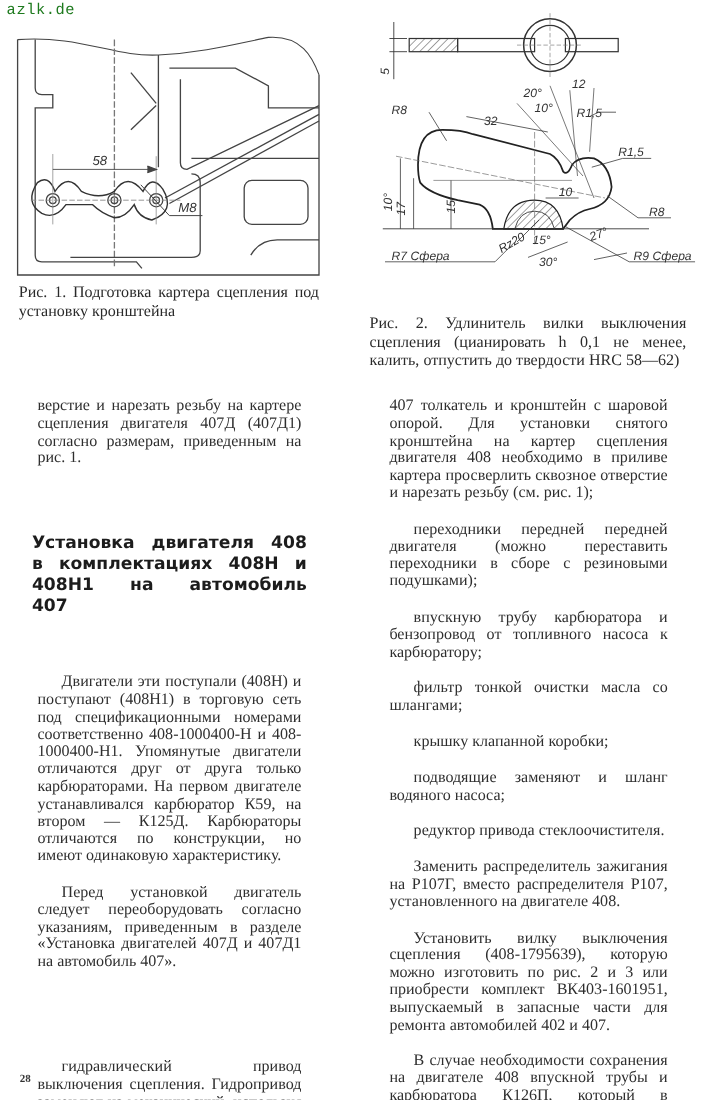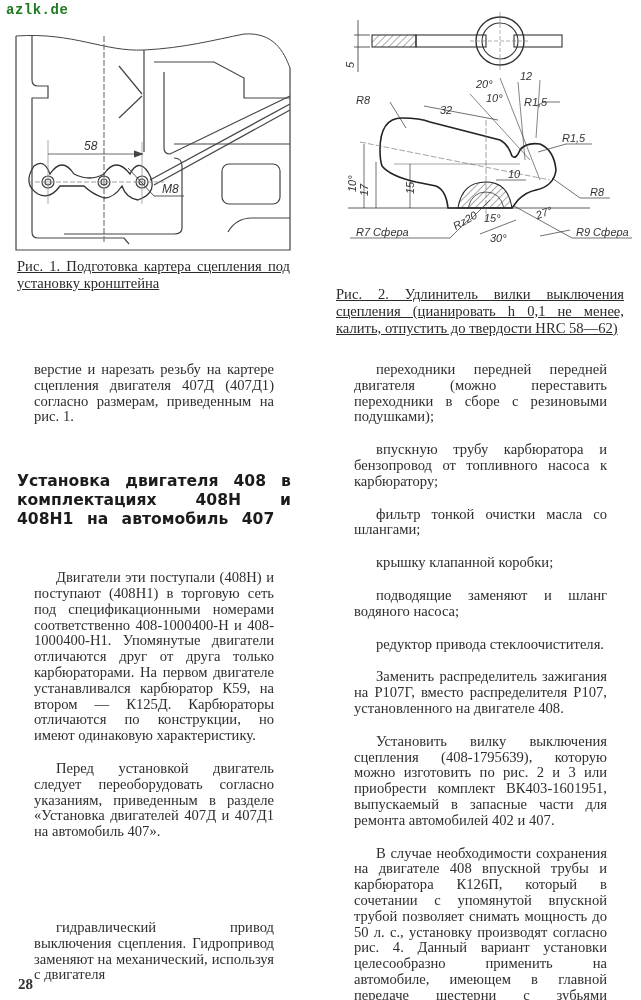--- a/index.html
+++ b/index.html
@@ -1,28 +1,28 @@
 <!DOCTYPE html>
 <html><head>
 <meta charset="utf-8">
 <style>
   html, body { margin:0; padding:0; background:#ffffff; }
   body { width:641px; height:1000px; position:relative; overflow:hidden;
          font-family:"Liberation Serif", "DejaVu Serif", serif; color:#2b2b2b; }
   .watermark { position:absolute; left:6px; top:2px; font-family:"Liberation Mono","DejaVu Sans Mono",monospace;
-               font-weight:bold; font-size:14px; color:#1e7a1e; letter-spacing:0.5px; }
+               font-weight:normal; font-size:14px; color:#1e7a1e; letter-spacing:0.5px; }
   .fig { position:absolute; }
   .fig svg { display:block; }
-  .caption { position:absolute; font-size:14.6px; line-height:17px; text-align:justify; color:#2a2a2a;text-decoration:underline; }
+  .caption { position:absolute; font-size:14.6px; line-height:17px; text-align:justify; color:#2a2a2a; }
   .col { position:absolute; font-size:14.6px; line-height:15.8px; color:#2e2e2e; }
   .col p { margin:17px; text-align:justify; text-align-last:left; }
   .col p.ind { text-indent:22px; }
   .h { font-family:"DejaVu Sans","Liberation Sans",sans-serif; font-weight:bold; font-size:15.6px;
-       line-height:19px; color:#1c1c1c; text-align:justify; text-align-last:left; margin:0; word-spacing:8px; }
-  .page-num { position:absolute; left:18px; top:976px; font-size:15px; color:#333;font-weight:bold; }
+       line-height:19px; color:#1c1c1c; text-align:justify; text-align-last:left; margin:12px; word-spacing:8px; }
+  .page-num { position:absolute; left:18px; top:976px; font-size:10px; color:#333;font-weight:bold; }
 </style>
 </head>
 <body>
 
 <div class="watermark">azlk.de</div>
 
 <div class="fig" style="left:14px;top:32px;">
 <svg width="280" height="220" viewBox="0 0 280 220" fill="none" stroke="#444" stroke-width="1.2">
   <path d="M2 4 L2 218 L276 218 L276 36"></path>
   <path d="M2 4 C60 0 90 20 130 18 C170 16 200 8 230 2 C260 0 270 20 276 36" stroke-width="1"></path>
@@ -121,20 +121,21 @@
   <h2 class="h">Установка двигателя 408 в комплектациях 408Н и 408Н1 на автомобиль 407</h2>
   <div style="height:24px"></div>
   <p class="ind">Двигатели эти поступали (408Н) и поступают (408Н1) в торговую сеть под спецификационными номерами соответственно 408-1000400-Н и 408-1000400-Н1. Упомянутые двигатели отличаются друг от друга только карбюраторами. На первом двигателе устанавливался карбюратор К59, на втором — К125Д. Карбюраторы отличаются по конструкции, но имеют одинаковую характеристику.</p>
   <p class="ind">Перед установкой двигатель следует переоборудовать согласно указаниям, приведенным в разделе «Установка двигателей 407Д и 407Д1 на автомобиль 407».</p>
   <div style="height:26px"></div>
   <div style="height:20px"></div>
   <p class="ind">гидравлический привод выключения сцепления. Гидропривод заменяют на механический, используя с двигателя</p>
 </div>
 
 <div class="col" style="left:337px;top:345px;width:287px;">
+  <p>407 толкатель и кронштейн с шаровой опорой. Для установки снятого кронштейна на картер сцепления двигателя 408 необходимо в приливе картера просверлить сквозное отверстие и нарезать резьбу (см. рис. 1);</p>
   <p class="ind">переходники передней передней двигателя (можно переставить переходники в сборе с резиновыми подушками);</p>
   <p class="ind">впускную трубу карбюратора и бензопровод от топливного насоса к карбюратору;</p>
   <p class="ind">фильтр тонкой очистки масла со шлангами;</p>
   <p class="ind">крышку клапанной коробки;</p>
   <p class="ind">подводящие заменяют и шланг водяного насоса;</p>
   <p class="ind">редуктор привода стеклоочистителя.</p>
   <p class="ind">Заменить распределитель зажигания на Р107Г, вместо распределителя Р107, установленного на двигателе 408.</p>
   <p class="ind">Установить вилку выключения сцепления (408-1795639), которую можно изготовить по рис. 2 и 3 или приобрести комплект ВК403-1601951, выпускаемый в запасные части для ремонта автомобилей 402 и 407.</p>
   <p class="ind">В случае необходимости сохранения на двигателе 408 впускной трубы и карбюратора К126П, который в сочетании с упомянутой впускной трубой позволяет снимать мощность до 50 л. с., установку производят согласно рис. 4. Данный вариант установки целесообразно применить на автомобиле, имеющем в главной передаче шестерни с зубьями гипоидного зацепления и 4-ступенчатую коробку передач, которые обладают большим запасом прочности. В этом случае потребуются</p>
 </div>

